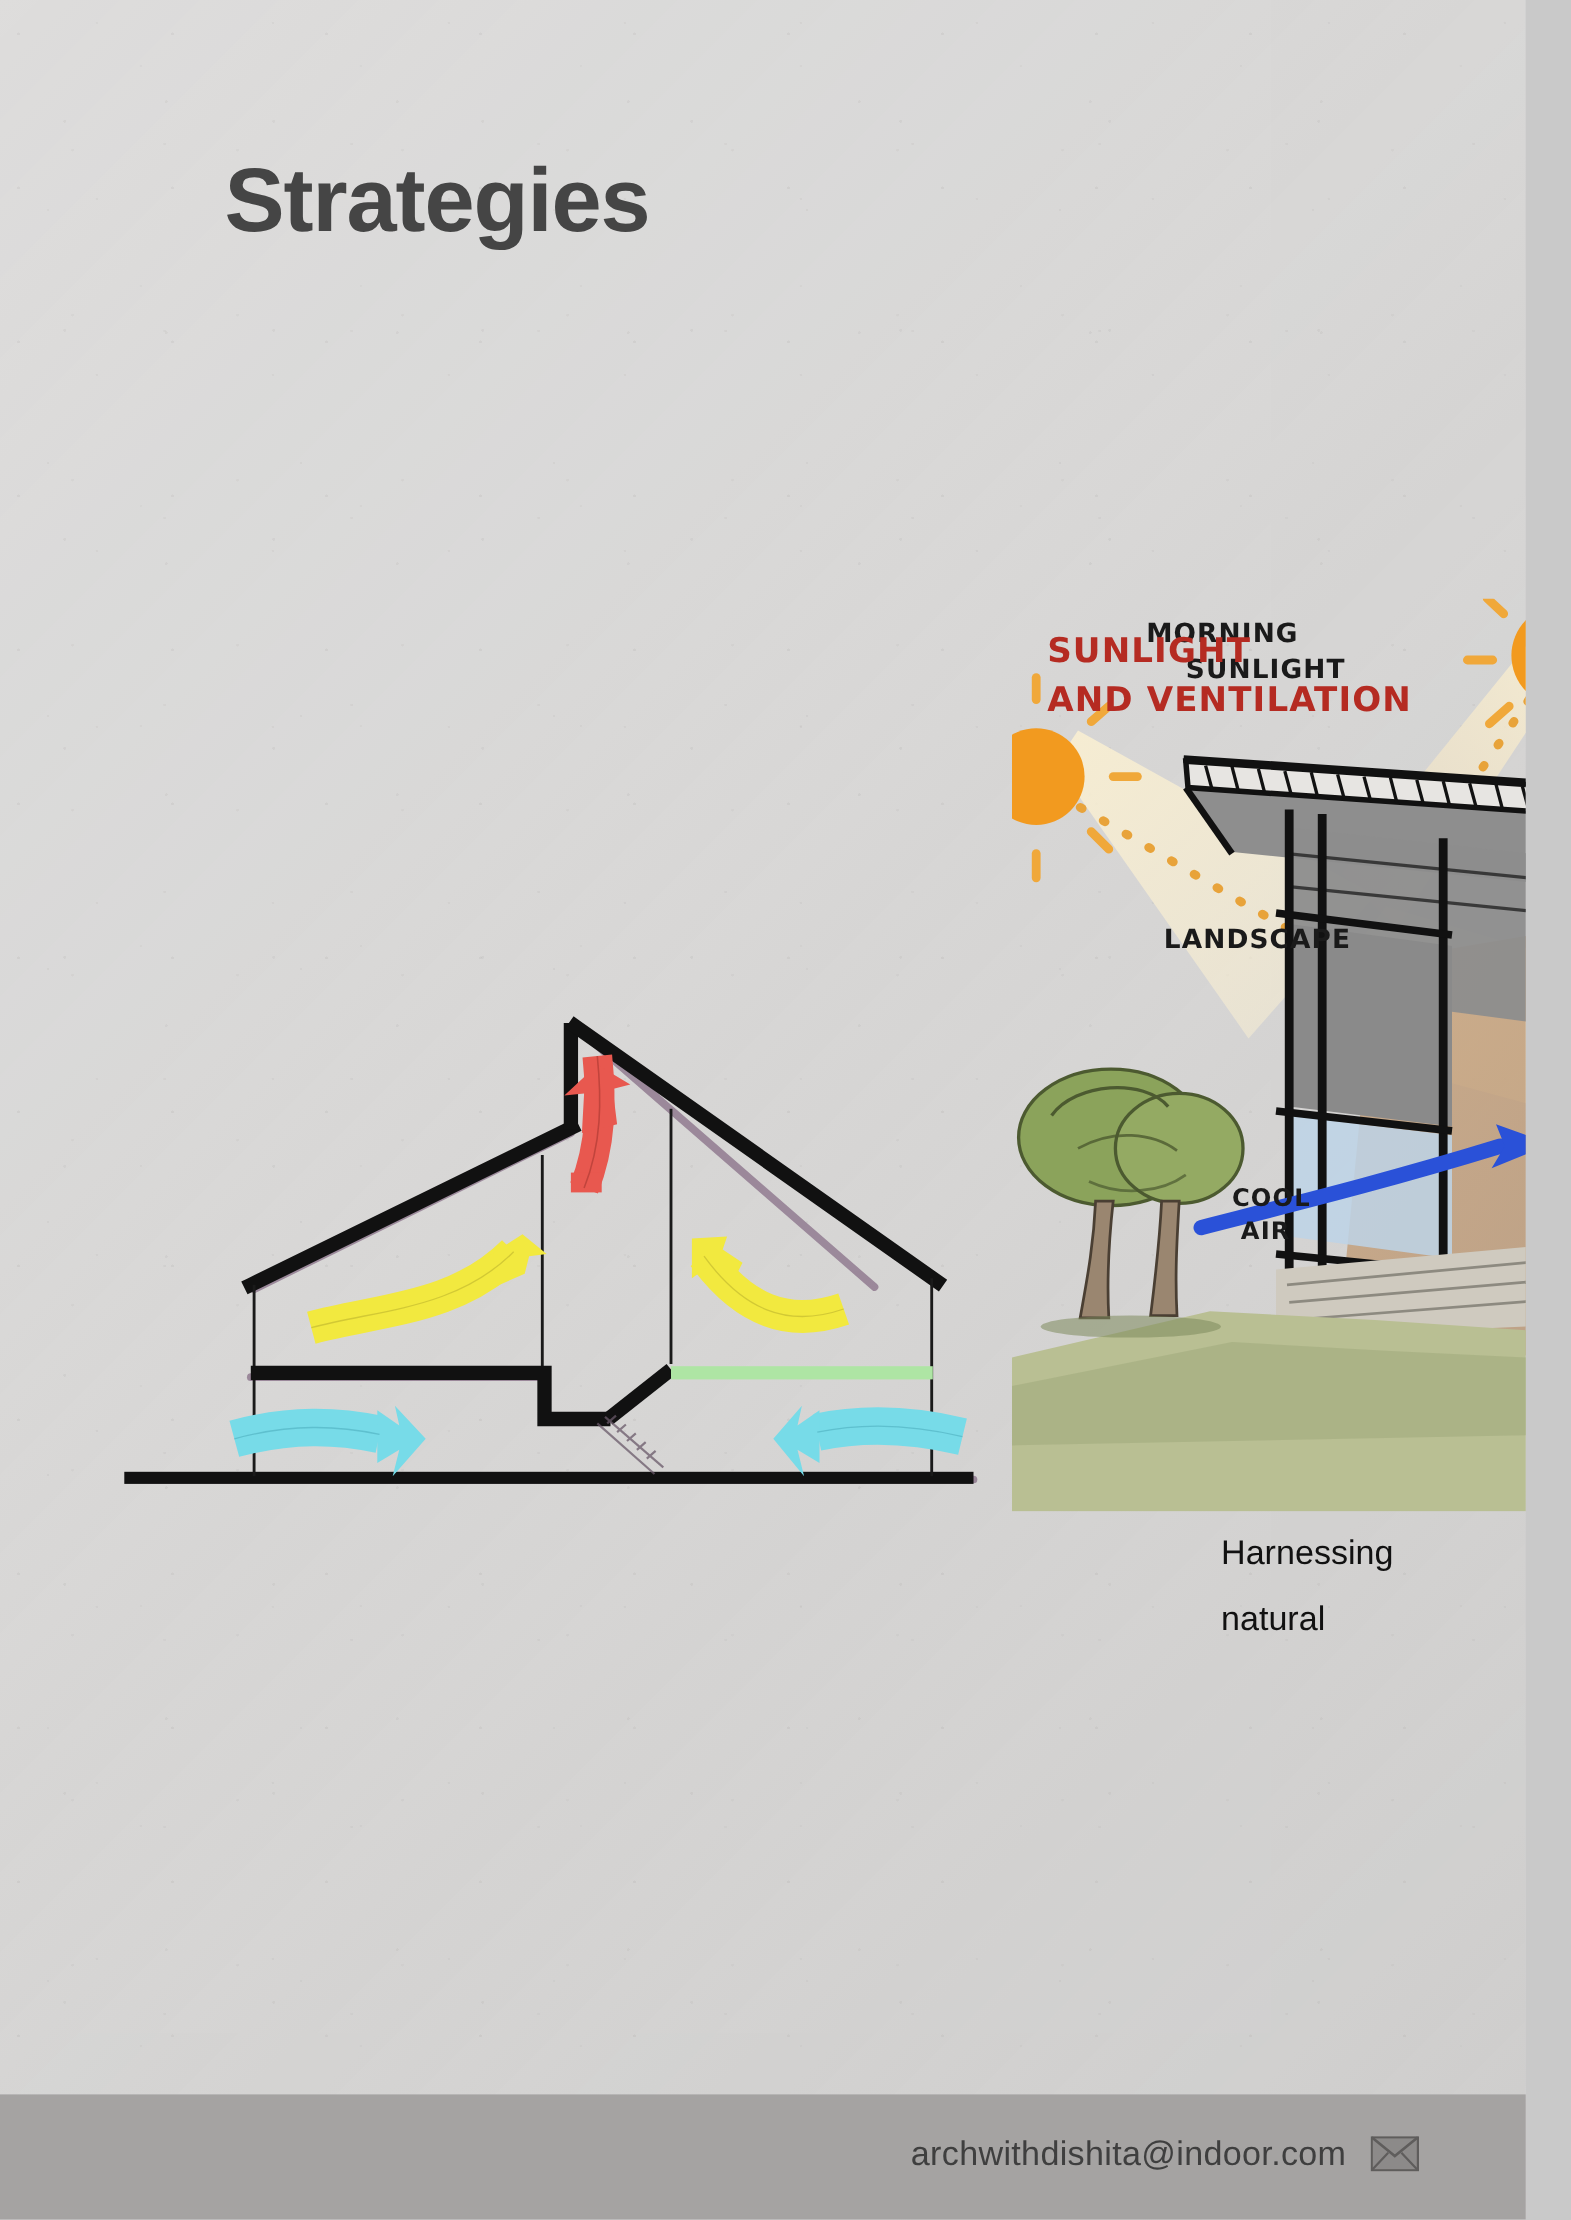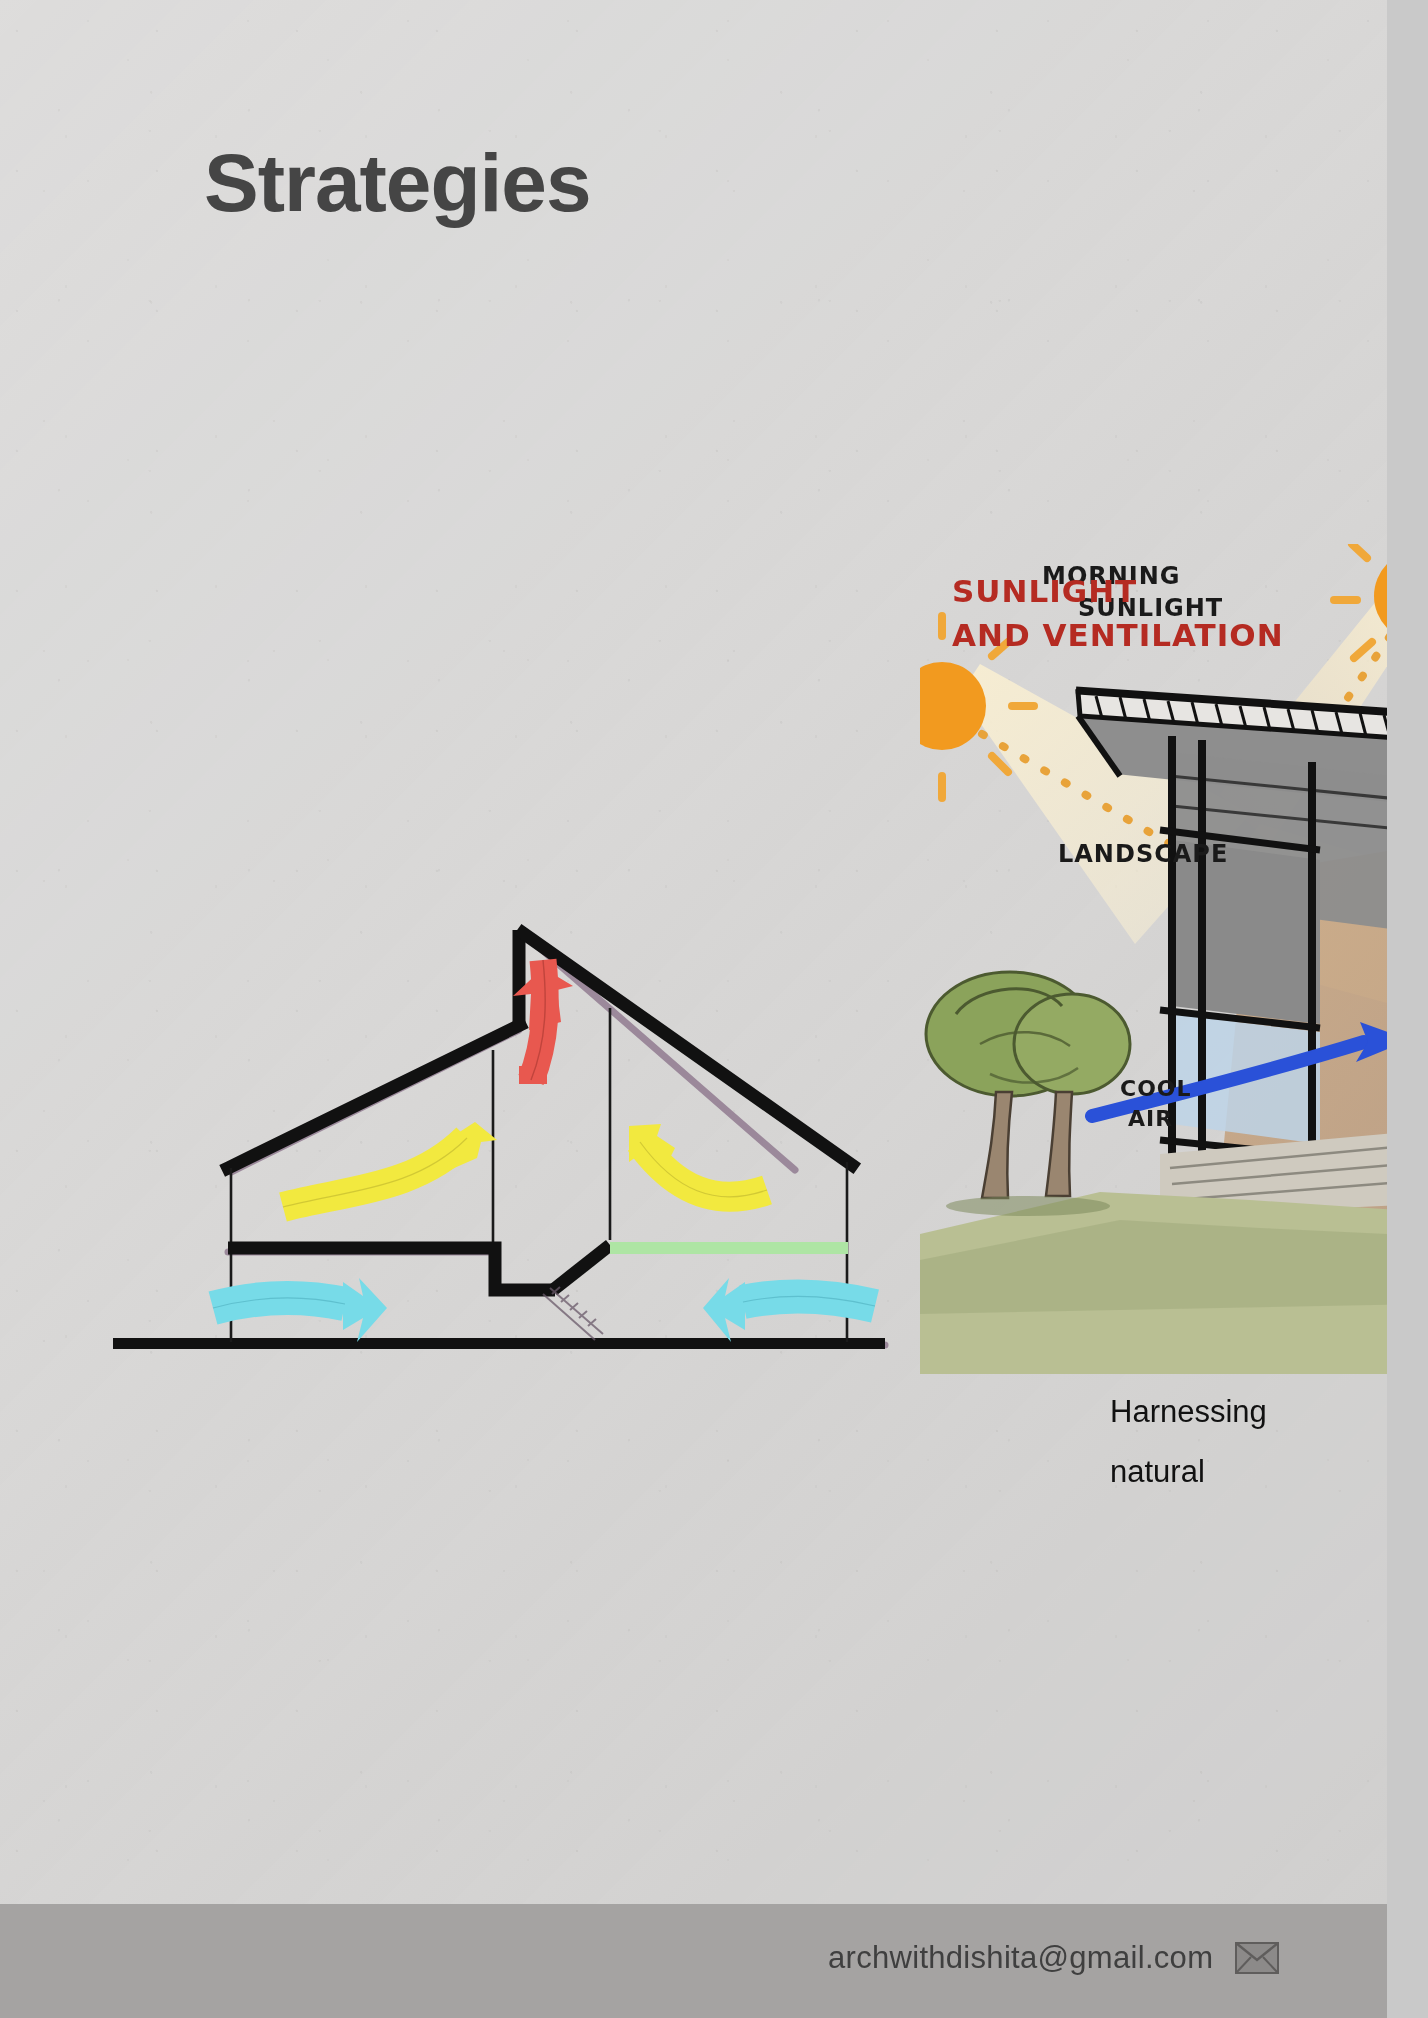--- a/index.html
+++ b/index.html
@@ -302,21 +302,21 @@
       <text class="hand-label" x="2" y="76" font-size="31" fill="#b52b22">AND VENTILATION</text>
     </svg>
   </div>
 
 
   <div class="caption" id="caption-right">Harnessing
 natural</div>
 
   <div id="footer-bar">
     <div id="footer-contact">
-      <span>archwithdishita@gmail.com</span>
+      <span>archwithdishita@indoor.com</span>
       <span>
         <svg width="44" height="32" viewBox="0 0 44 32">
           <rect x="1" y="1" width="42" height="30" fill="#8c8a89" stroke="#5f5d5c" stroke-width="2"></rect>
           <path d="M1,1 L22,18 L43,1" fill="none" stroke="#5f5d5c" stroke-width="2.4"></path>
           <path d="M1,31 L16,15 M43,31 L28,15" fill="none" stroke="#5f5d5c" stroke-width="2"></path>
         </svg>
       </span>
     </div>
   </div>
 

